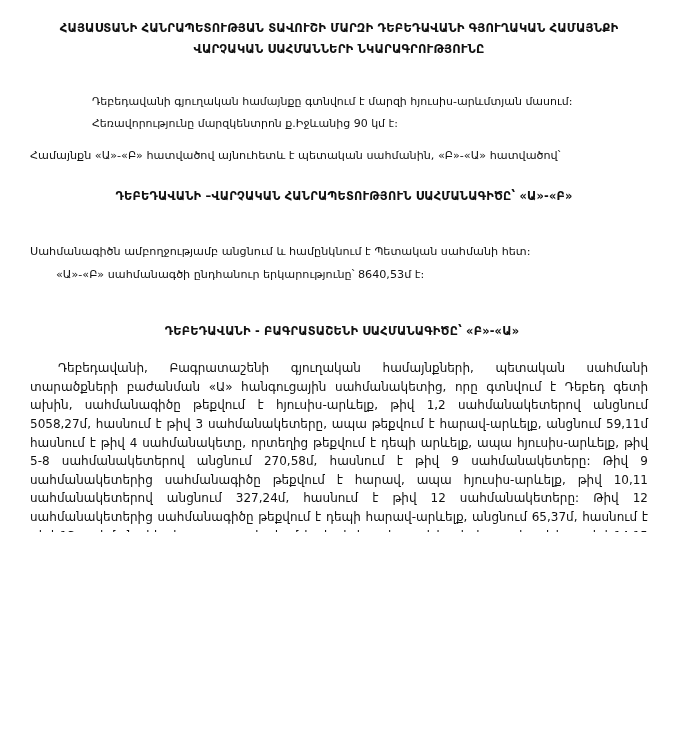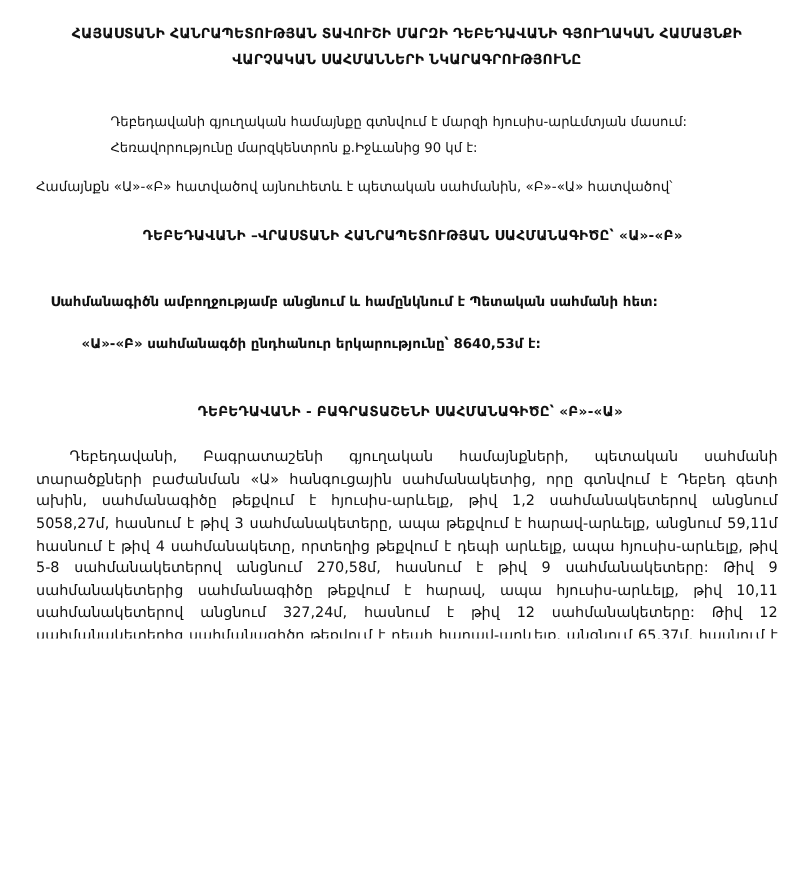--- a/index.html
+++ b/index.html
@@ -75,22 +75,21 @@
     padding-left: 6px;
   }
 
   
   .ab-block {
     margin-top: 38px;
     font-size: 11.2px;
     line-height: 2.05;
   }
   .ab-block p {
-    margin: 12px;
-    font-weight: bold;
+    margin: 0;
   }
   .ab-block p.indent {
     padding-left: 26px;
   }
 
   
   .body-text {
     margin-top: 21px;
     font-size: 12px;
     line-height: 1.55;
@@ -125,21 +124,21 @@
 
   <section class="intro">
     <p>Դեբեդավանի գյուղական համայնքը գտնվում է մարզի հյուսիս-արևմտյան  մասում:</p>
     <p>Հեռավորությունը մարզկենտրոն ք.Իջևանից   90 կմ է:</p>
   </section>
 
   <section class="block-a">
     <p>Համայնքն «Ա»-«Բ» հատվածով այնուհետև է պետական սահմանին, «Բ»-«Ա» հատվածով՝</p>
   </section>
 
-  <h2 class="section-head first">ԴԵԲԵԴԱՎԱՆԻ –ՎՐԱՍՏԱՆԻ ՀԱՆՐԱՊԵՏՈՒԹՅԱՆ  ՍԱՀՄԱՆԱԳԻԾԸ՝  «Ա»-«Բ»</h2>
+  <h2 class="section-head first">ԴԵԲԵԴԱՎԱՆԻ –ՎԱՐՉԱԿԱՆ ՀԱՆՐԱՊԵՏՈՒԹՅՈՒՆ  ՍԱՀՄԱՆԱԳԻԾԸ՝  «Ա»-«Բ»</h2>
 
   <section class="ab-block">
     <p>Սահմանագիծն ամբողջությամբ անցնում և համընկնում է Պետական սահմանի հետ:</p>
     <p class="indent">«Ա»-«Բ» սահմանագծի ընդհանուր երկարությունը՝  8640,53մ է:</p>
   </section>
 
   <h2 class="section-head second">ԴԵԲԵԴԱՎԱՆԻ - ԲԱԳՐԱՏԱՇԵՆԻ ՍԱՀՄԱՆԱԳԻԾԸ՝  «Բ»-«Ա»</h2>
 
   <section class="body-text">
     <p>Դեբեդավանի, Բագրատաշենի գյուղական համայնքների, պետական սահմանի տարածքների բաժանման «Ա» հանգուցային սահմանակետից, որը գտնվում է Դեբեդ գետի ախին, սահմանագիծը թեքվում է հյուսիս-արևելք, թիվ 1,2 սահմանակետերով անցնում 5058,27մ, հասնում է թիվ 3 սահմանակետերը, ապա թեքվում է հարավ-արևելք, անցնում 59,11մ հասնում է թիվ 4 սահմանակետը, որտեղից թեքվում է դեպի արևելք, ապա հյուսիս-արևելք, թիվ 5-8 սահմանակետերով անցնում 270,58մ, հասնում է թիվ 9 սահմանակետերը: Թիվ 9 սահմանակետերից սահմանագիծը թեքվում է հարավ, ապա հյուսիս-արևելք, թիվ 10,11 սահմանակետերով անցնում 327,24մ, հասնում է թիվ 12 սահմանակետերը: Թիվ 12 սահմանակետերից սահմանագիծը թեքվում է դեպի հարավ-արևելք,  անցնում 65,37մ, հասնում է թիվ 13 սահմանակետերը, ապա թեքվում է դեպի հյուսիս-արևելք և հարավ-արևելք,  թիվ 14,15 սահմանակետերով անցնում 436,57մ, հասնում է թիվ 16 սահմանակետերը, այնուհետև թեքվում է դեպի հյուսիս-արևելք, թիվ 17 սահմանակետերով անցնում 221,82մ, հասնում է թիվ 18 սահմանակետերը: Թիվ 18 սահմանակետերից սահմանագիծը թեքվում է դեպի հարավ, ապա հարավ-արևելք, թիվ 19,20 սահմանակետերով անցնում 117,39մ, հասնում է թիվ 21 սահմանակետերը, ապա թեքվում է դեպի հարավ-արևելք, թիվ 22-26 սահմանակետերով անցնում 1832,14մ, հասնում է Դեբեդավանի, Բագրատաշենի գյուղական համայնքների, պետական սահմանի տարածքների բաժանման «Բ» հանգուցային սահմանակետը, որը գտնվում է Քրանքի եզրին:</p>

